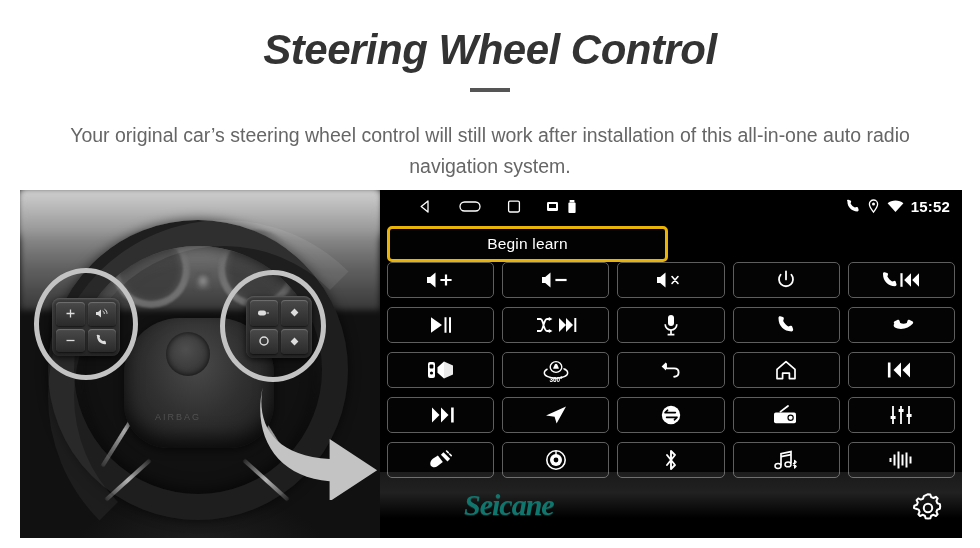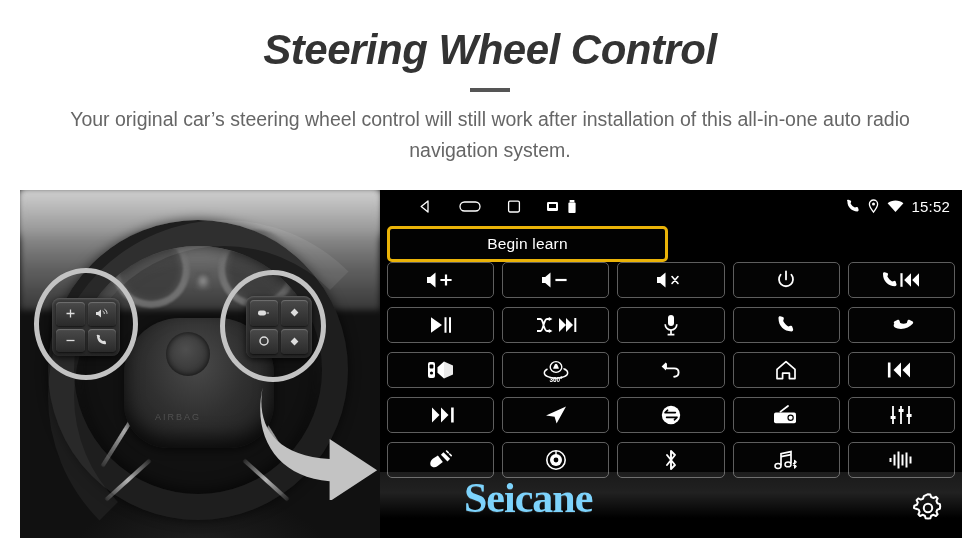--- a/index.html
+++ b/index.html
@@ -14,21 +14,21 @@
   
   .header { padding-top: 26px; text-align: center; }
   .title {
     font-size: 42px; font-weight: bold; color: #333333;
     letter-spacing: -0.5px; line-height: 1.15; font-style: italic;
   }
   .title-rule {
     width: 40px; height: 4px; background: #555; margin: 14px auto 0;
   }
   .subtitle {
-    margin: 12px auto 0; width: 900px;
+    margin: 28px auto 0; width: 900px;
     font-size: 19.5px; color: #666666; line-height: 1.55; text-align: center;
   }
 
   
   .content {
     position: absolute; left: 20px; top: 190px;
     width: 942px; height: 348px; display: flex;
   }
 
   
@@ -151,21 +151,21 @@
   
   .statusbar {
     position: relative; height: 32px; width: 100%;
     display: flex; align-items: center; color: #fff;
   }
   .sb-left { display: flex; align-items: center; gap: 26px; padding-left: 38px; }
   .sb-right {
     position: absolute; right: 12px; top: 0; height: 32px;
     display: flex; align-items: center; gap: 7px;
   }
-  .sb-time { font-size: 15px; font-weight: normal; letter-spacing: .2px; }
+  .sb-time { font-size: 15px; font-weight: bold; letter-spacing: .2px; }
   .sb-icon { display: flex; align-items: center; }
 
   
   .learn-row { padding: 4px 0 0 7px; }
   .learn-btn {
     width: 281px; height: 36px;
     border: 3px solid #eab308; border-radius: 5px;
     background: #020202; color: #ffffff;
     display: flex; align-items: center; justify-content: center;
     font-size: 15.5px; letter-spacing: .2px;
@@ -189,23 +189,23 @@
   .gbtn svg { display: block; }
 
   
   .wm-band {
     position: absolute; left: 0; bottom: 20px; width: 582px; height: 46px;
     background: linear-gradient(180deg, rgba(255,255,255,.10) 0%, rgba(255,255,255,.13) 45%, rgba(255,255,255,0) 100%);
   }
   .wm-text {
     position: absolute; left: 84px; bottom: 16px;
     font-family: "Liberation Serif", serif;
-    font-weight: bold;
-    font-size: 42px; letter-spacing: -1px;
-    color: #7dd3fc;
+    font-style: italic; font-weight: bold;
+    font-size: 30px; letter-spacing: -1px;
+    color: #0f766e;
     text-shadow: 0 1px 0 rgba(255,255,255,.10);
   }
   .gear-btn {
     position: absolute; right: 14px; bottom: 8px;
     width: 40px; height: 40px; color: #ffffff;
     display: flex; align-items: center; justify-content: center;
   }
 </style>
 </head>
 <body>

